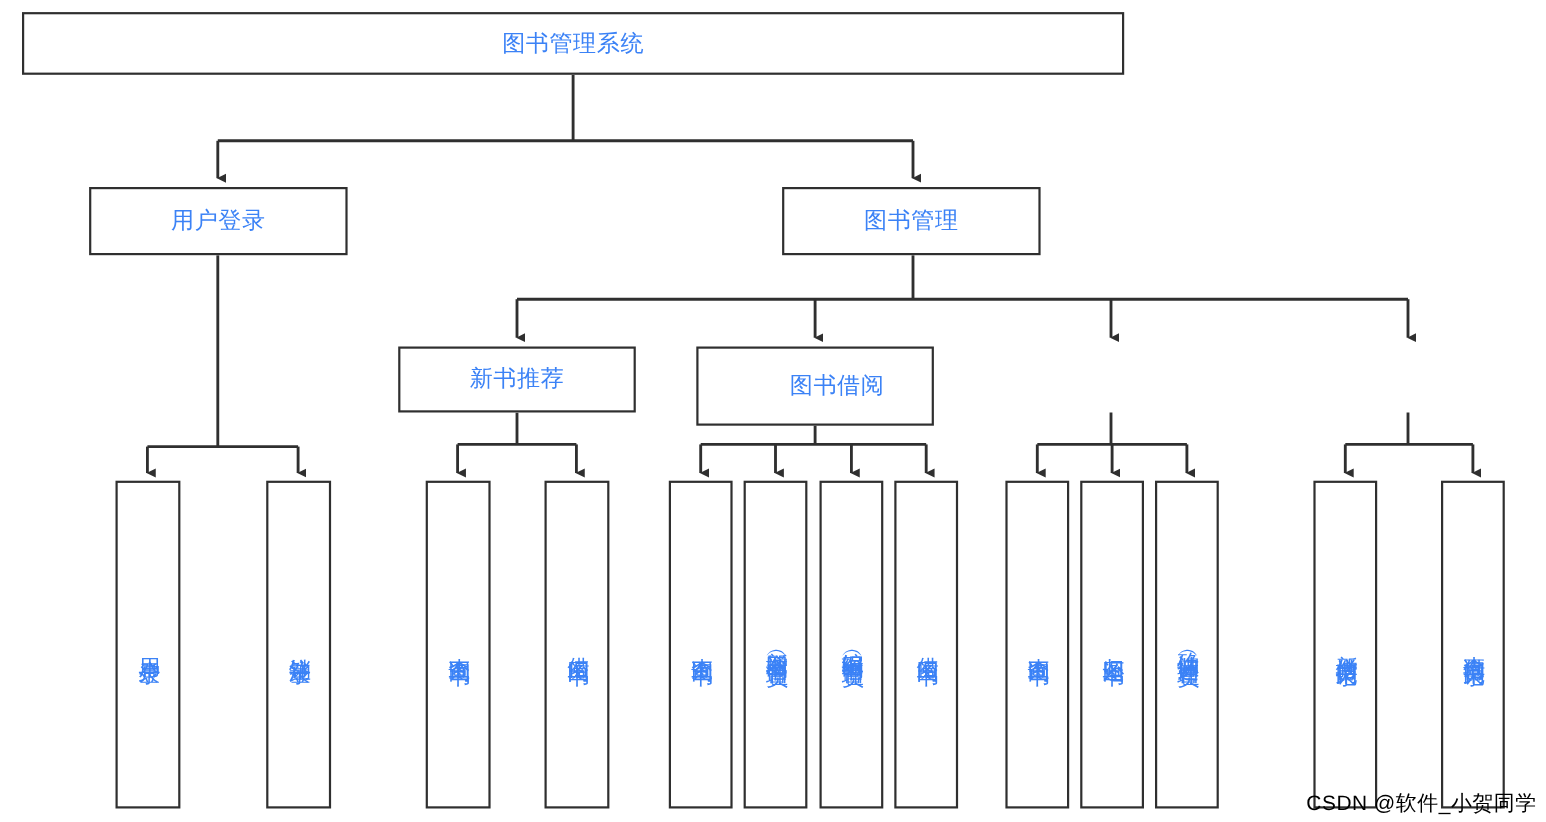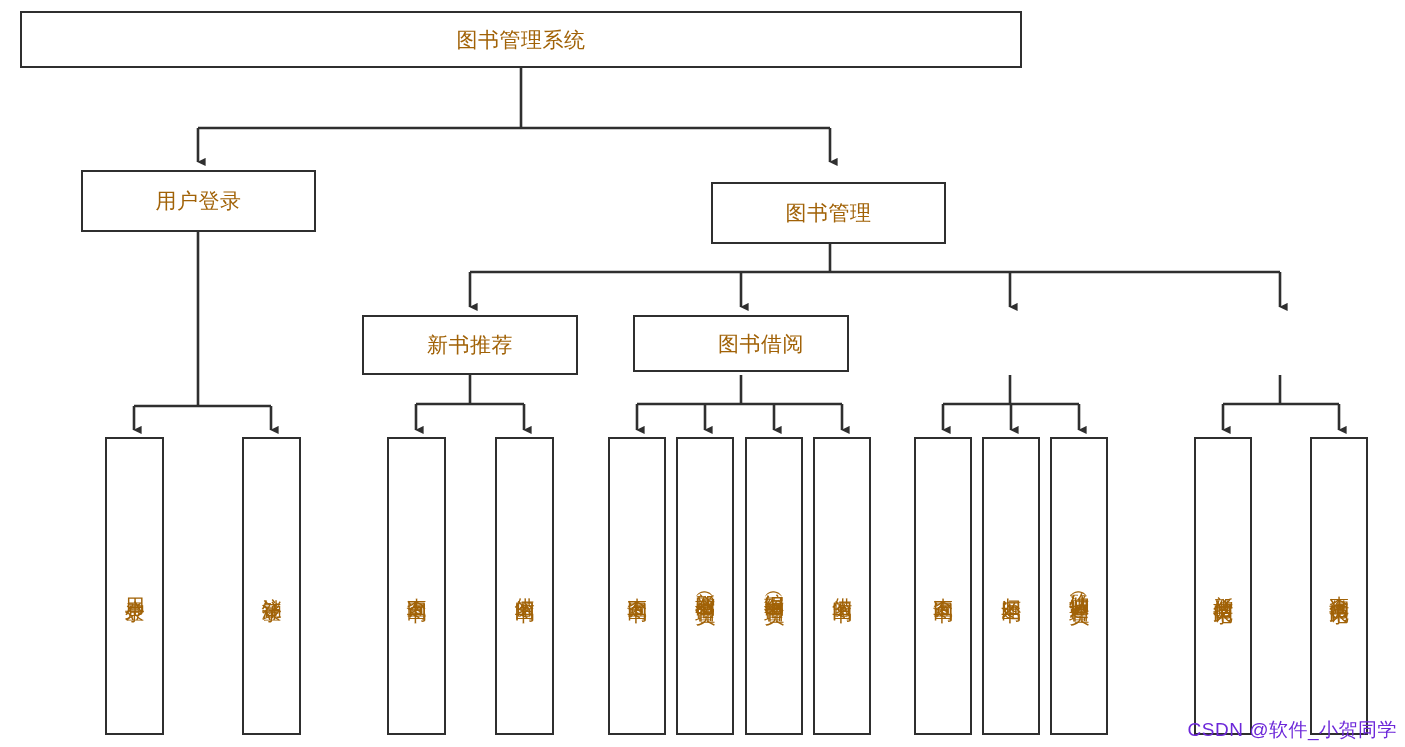--- a/index.html
+++ b/index.html
@@ -24,21 +24,21 @@
     top: 0;
     width: 1405px;
     height: 747px;
     pointer-events: none;
   }
   .node {
     position: absolute;
     box-sizing: border-box;
     background: #ffffff;
     border: 2.5px solid #2f2f2f;
-    color: #a16207;
+    color: #3b82f6;
     display: flex;
     align-items: center;
     justify-content: center;
     text-align: center;
     z-index: 2;
   }
   .node.h {
     font-size: 21px;
     letter-spacing: 0.5px;
     line-height: 1.2;
@@ -53,21 +53,21 @@
     line-height: 1.18;
     letter-spacing: 2px;
     white-space: nowrap;
     display: block;
   }
   .watermark {
     position: absolute;
     right: 8px;
     bottom: 4px;
     font-size: 19px;
-    color: #6d28d9;
+    color: #000000;
     letter-spacing: 0.5px;
     white-space: nowrap;
     z-index: 5;
     text-align: right;
   }
 </style>
 </head>
 <body>
 
 <div id="canvas">
@@ -122,28 +122,28 @@
     </g>
   </svg>
 
   <div class="node h" style="left:20px; top:11px; width:1002px; height:57px;">
     <span>图书管理系统</span>
   </div>
 
   <div class="node h" style="left:81px; top:170px; width:235px; height:62px;">
     <span>用户登录</span>
   </div>
-  <div class="node h" style="left:711px; top:170px; width:235px; height:62px;margin-top:12px;">
+  <div class="node h" style="left:711px; top:170px; width:235px; height:62px;">
     <span>图书管理</span>
   </div>
 
   <div class="node h" style="left:362px; top:315px; width:216px; height:60px;">
     <span>新书推荐</span>
   </div>
-  <div class="node h" style="left:633px; top:315px; width:216px; height:57px;padding-left:40px;">
+  <div class="node h" style="left:633px; top:315px; width:216px; height:72px;padding-left:40px;">
     <span>图书借阅</span>
   </div>
 
   <div class="node v" style="left:105px; top:437px; width:59px; height:298px;">
     <span class="vlabel">用户登录</span>
   </div>
   <div class="node v" style="left:242px; top:437px; width:59px; height:298px;">
     <span class="vlabel">注销登录</span>
   </div>
 

